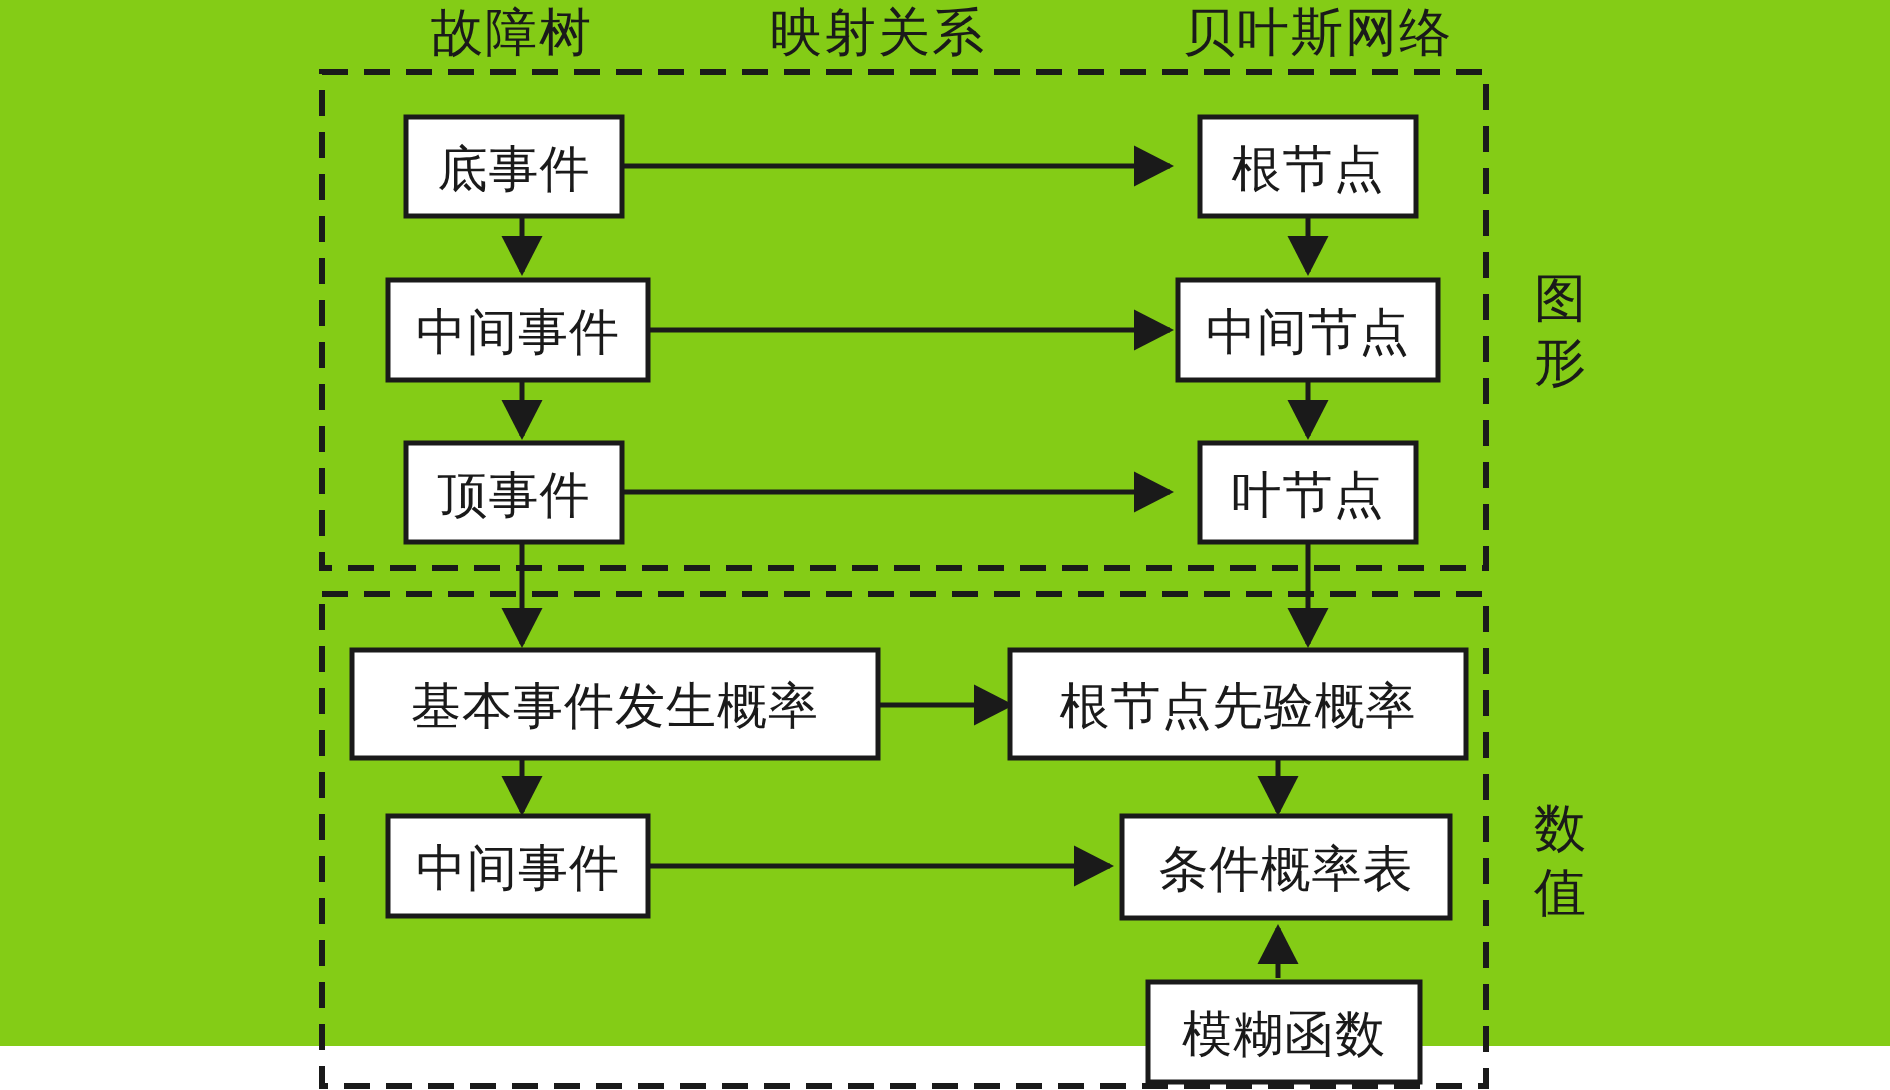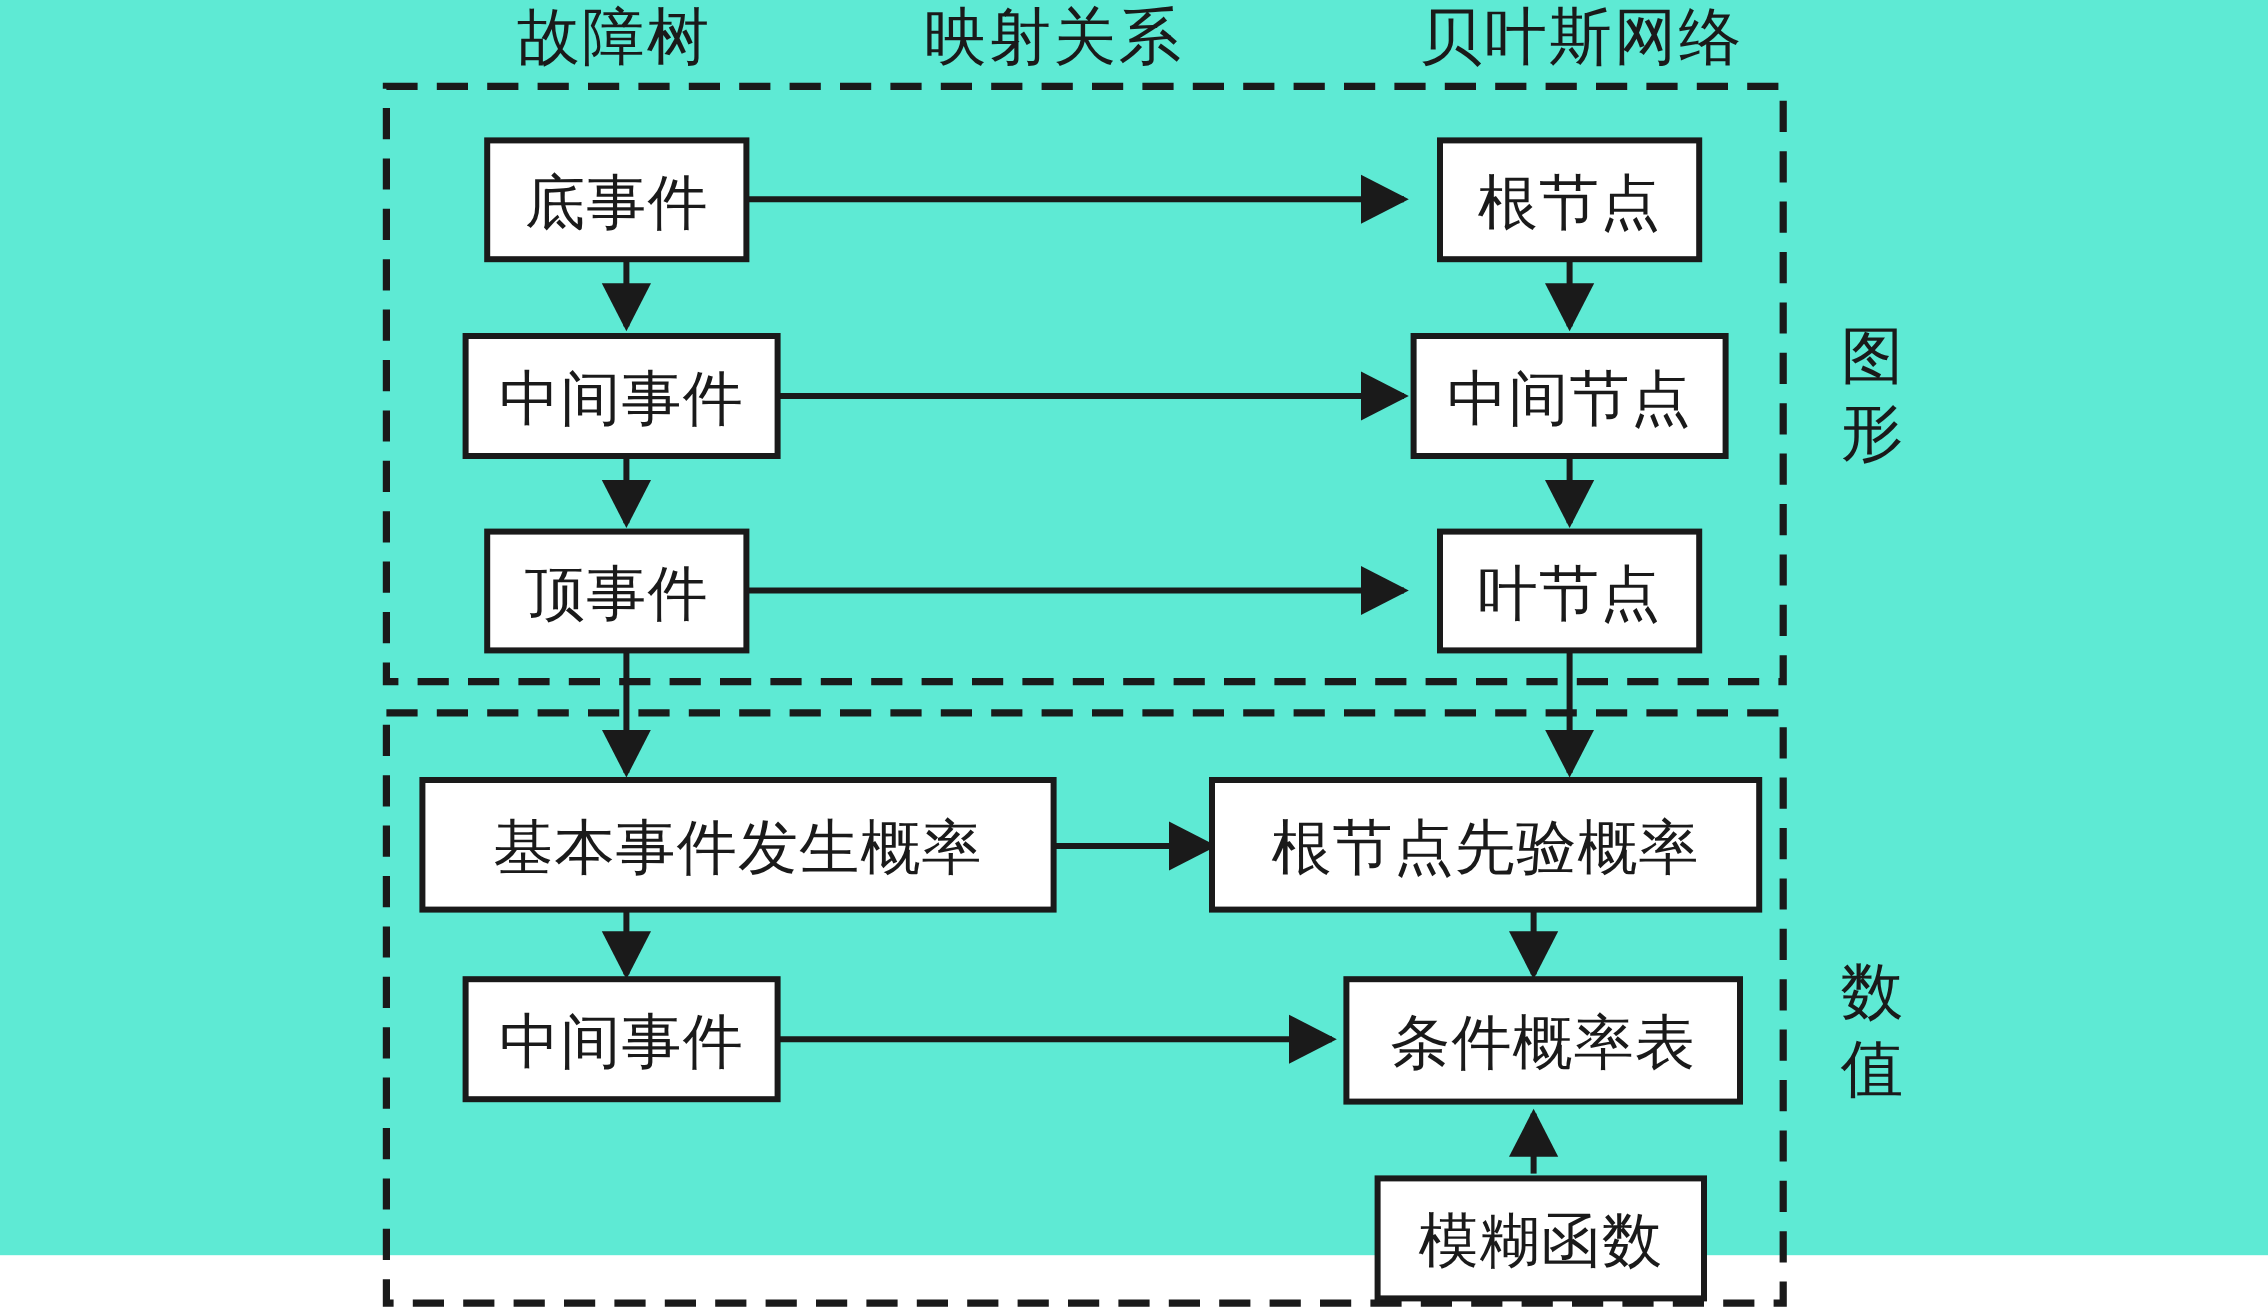--- a/index.html
+++ b/index.html
@@ -10,21 +10,21 @@
   body {
     width: 1890px;
     height: 1090px;
     overflow: hidden;
     font-family: "Liberation Serif", "DejaVu Serif", serif;
   }
   #diagram-root {
     position: relative;
     width: 1890px;
     height: 1046px;
-    background: #5eead4;
+    background: #84cc16;
   }
   svg#diagram-svg {
     position: absolute;
     left: 0;
     top: 0;
     width: 1890px;
     height: 1090px;
     display: block;
   }
   .node-box {

